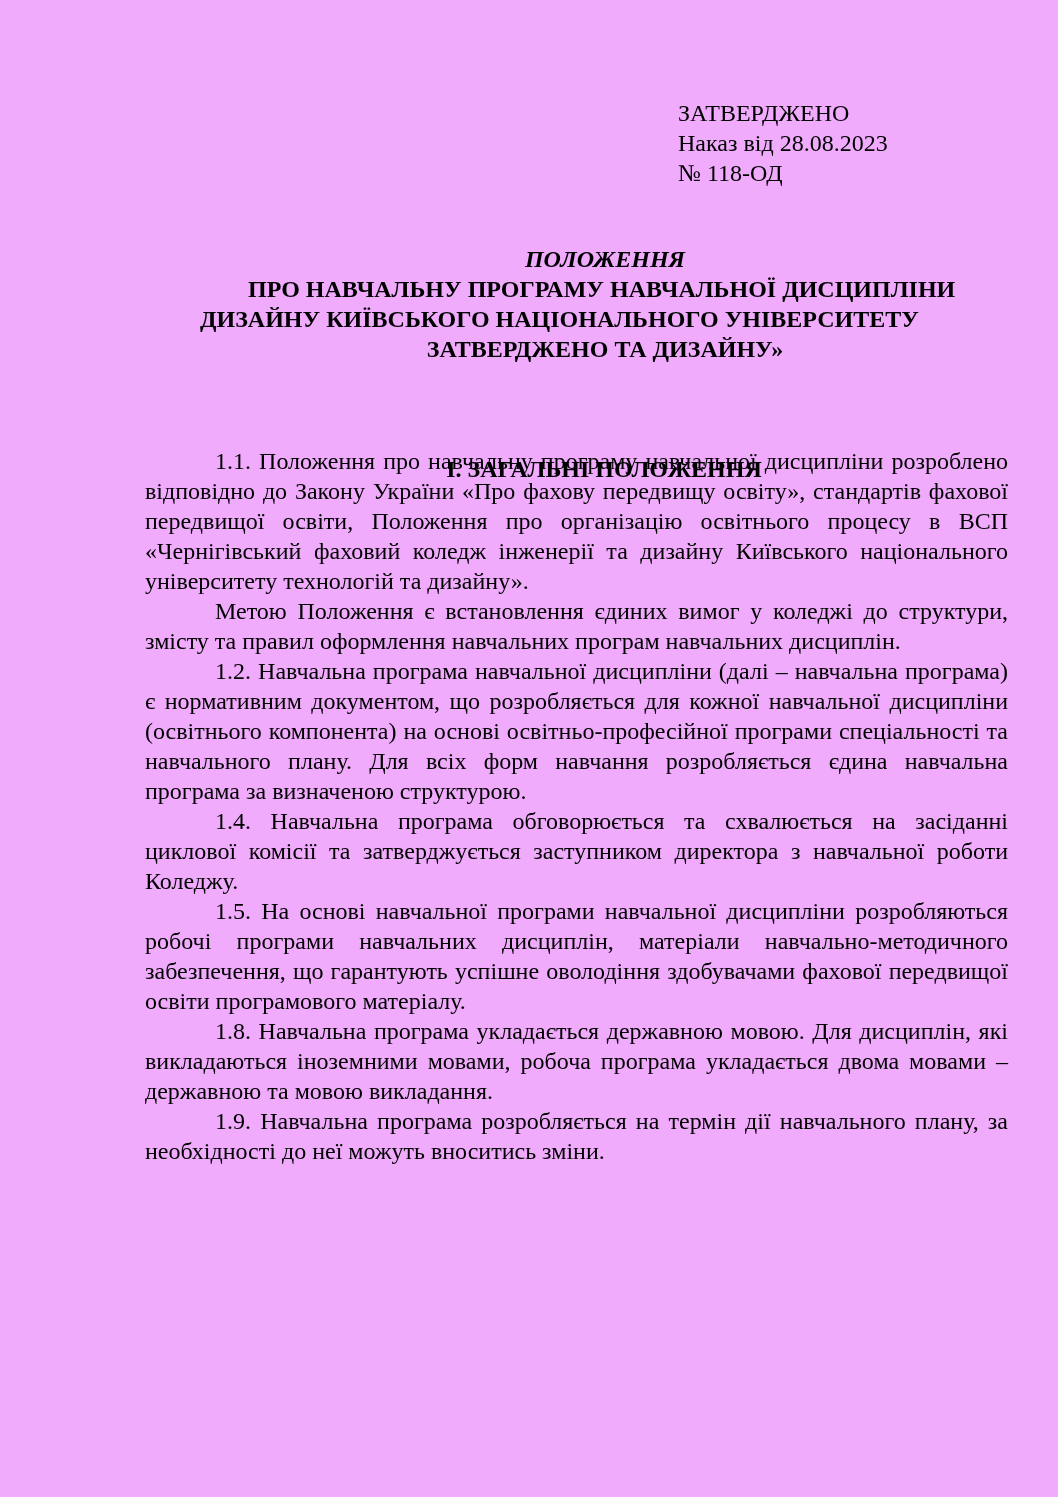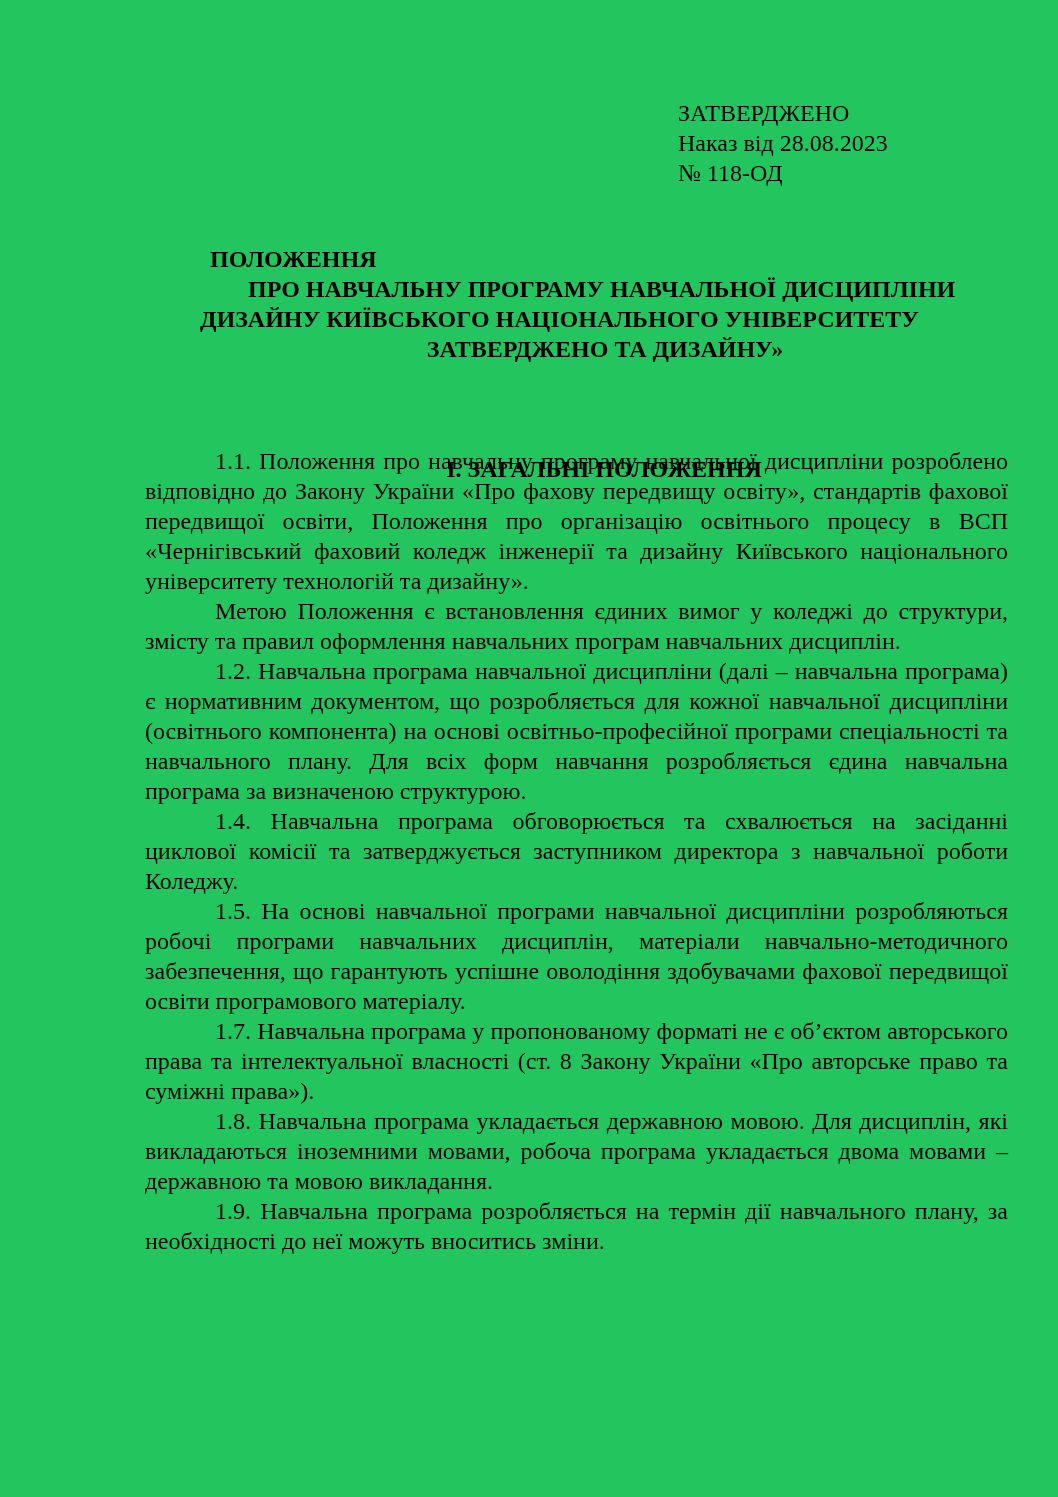--- a/index.html
+++ b/index.html
@@ -1,32 +1,32 @@
 <!DOCTYPE html>
 <html><head>
 <meta charset="utf-8">
 <style>
   html, body { margin: 0; padding: 0; background: #ffffff; }
   body { width: 1058px; height: 1497px; position: relative; overflow: hidden; }
   .page {
     position: absolute; left: 0; top: 0; width: 1058px; height: 1497px;
-    background: #22c55e; color: #000000;
+    background: #f0abfc; color: #000000;
     font-family: "Liberation Serif", "DejaVu Serif", serif;
   }
   .approval {
     position: absolute; left: 678px; top: 98px;
     font-size: 24px; line-height: 30px;
   }
   .approval div { white-space: nowrap; }
   .title-block {
     position: absolute; left: 200px; top: 244px; width: 800px;
     font-weight: bold; font-size: 24px; line-height: 30px;
   }
   .title-block div { white-space: nowrap; }
-  .t0 { text-align: left; margin-left: 10px; }
+  .t0 { text-align: center; margin-left: 10px; font-style: italic; }
   .t1 { padding-left: 48px; }
   .t2 { padding-left: 48px; }
   .t3 { padding-left: 0px; }
   .t4 { text-align: center; margin-left: 10px; }
   .section-heading {
     position: absolute; left: 140px; top: 418px; width: 880px;
     text-align: center; font-weight: bold; font-size: 24px; line-height: 30px;
     padding-left: 48px; box-sizing: border-box; margin-top: 36px;
   }
   .body-text {
@@ -54,18 +54,17 @@
   </div>
 
   <div class="section-heading">І. ЗАГАЛЬНІ ПОЛОЖЕННЯ</div>
 
   <div class="body-text">
     <p>1.1. Положення про навчальну програму навчальної дисципліни розроблено відповідно до Закону України «Про фахову передвищу освіту», стандартів фахової передвищої освіти, Положення про організацію освітнього процесу в ВСП «Чернігівський фаховий коледж інженерії та дизайну Київського національного університету технологій та дизайну».</p>
     <p>Метою Положення є встановлення єдиних вимог у коледжі до структури, змісту та правил оформлення навчальних  програм навчальних дисциплін.</p>
     <p>1.2. Навчальна програма навчальної дисципліни (далі – навчальна програма)  є нормативним документом, що розробляється для кожної навчальної дисципліни (освітнього компонента) на основі освітньо-професійної програми спеціальності та навчального плану. Для всіх форм навчання розробляється єдина навчальна програма за визначеною структурою.</p>
     <p>1.4. Навчальна програма обговорюється та схвалюється на засіданні циклової комісії та затверджується заступником директора з навчальної роботи Коледжу.</p>
     <p>1.5. На основі навчальної програми навчальної дисципліни розробляються робочі програми навчальних дисциплін, матеріали навчально-методичного забезпечення, що гарантують успішне оволодіння здобувачами фахової передвищої освіти програмового матеріалу.</p>
-    <p>1.7. Навчальна програма у пропонованому форматі не є об’єктом авторського права та інтелектуальної власності (ст. 8 Закону України «Про авторське право та суміжні права»).</p>
     <p>1.8. Навчальна програма укладається державною мовою. Для дисциплін, які викладаються іноземними мовами, робоча програма укладається двома мовами – державною та мовою викладання.</p>
     <p>1.9. Навчальна програма розробляється на термін дії навчального плану, за необхідності до неї можуть вноситись зміни.</p>
   </div>
 
 </div>
 
 </body></html>

